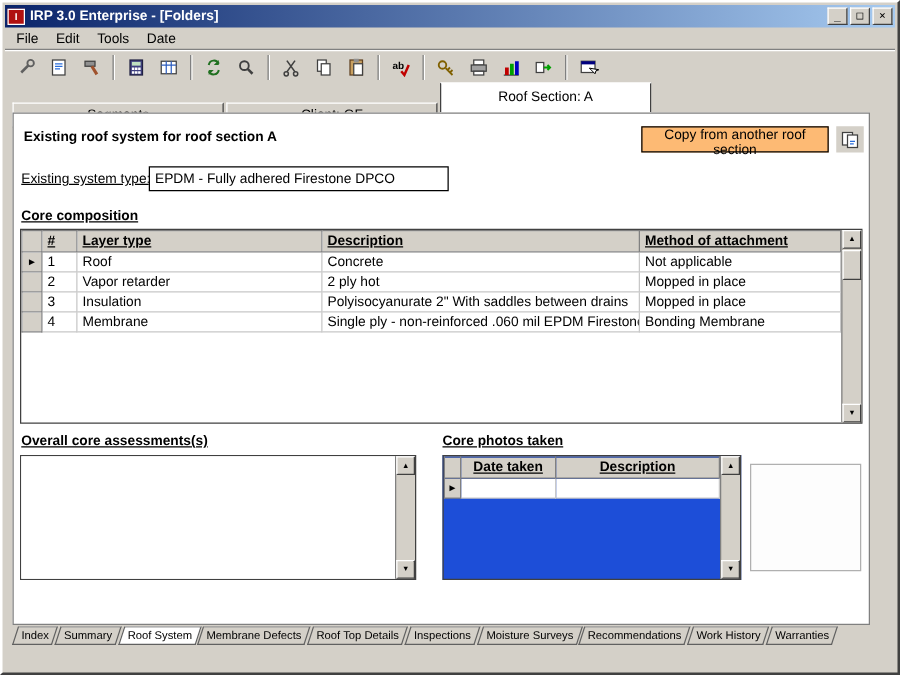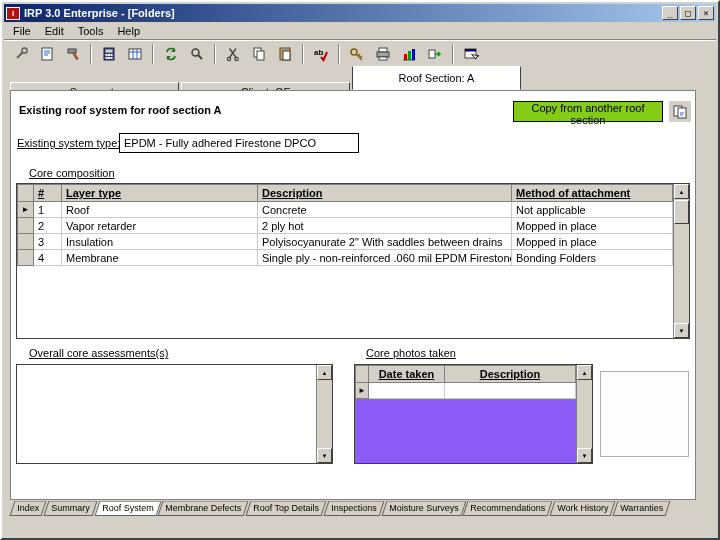--- a/index.html
+++ b/index.html
@@ -39,28 +39,28 @@
   .ttab { width:169px; text-align:center; background:#d4d0c8; border:1px solid;
           border-color:#ffffff #404040 #404040 #ffffff; height:20px; margin-top:16px; padding-top:3px;
           overflow:hidden; white-space:nowrap; }
   .ttab.active { height:24px; margin-top:0; padding-top:5px; background:#ffffff;
                  border-color:#ffffff #404040 #ffffff #404040; font-weight:normal; }
 
   
   .content { position:absolute; left:8px; top:88px; width:686px; height:410px;
              background:#ffffff; border:1px solid #808080; }
   .heading { position:absolute; left:8px; top:13px; font-weight:bold; font-size:11px; }
-  .copy-btn { position:absolute; left:502px; top:10px; width:150px; height:21px; background:#84cc16;
+  .copy-btn { position:absolute; left:502px; top:10px; width:150px; height:21px; background:#fdba74;
               border:1px solid #000; font-size:11px; font-family:"Liberation Sans",sans-serif; }
   .copy-icon-btn { position:absolute; left:658px; top:10px; width:22px; height:21px; background:#d4d0c8;
                    border:1px solid transparent; display:flex; align-items:center; justify-content:center; }
   .sys-label { position:absolute; left:6px; top:46px; text-decoration:underline; }
   .sys-input { position:absolute; left:108px; top:42px; width:240px; height:20px;
                border:1px solid #000; padding:2px 4px; font:11px "Liberation Sans",sans-serif; }
-  .section-label { position:absolute; font-weight:normal; text-decoration:underline;margin-left:12px; }
+  .section-label { position:absolute; font-weight:bold; text-decoration:underline; }
 
   .table-box { position:absolute; background:#fff; border:1px solid #404040; display:flex; }
   .grid-area { flex:1; overflow:hidden; }
   table { border-collapse:collapse; table-layout:fixed; width:100%; font-size:11px; }
   th { background:#d4d0c8; border:1px solid #808080; font-weight:bold; text-decoration:underline;
        text-align:left; padding:1px 4px; height:17px; overflow:hidden; white-space:nowrap; }
   th.sel { text-decoration:none; }
   td { border:1px solid #c8c8c8; padding:1px 4px; height:16px; overflow:hidden; white-space:nowrap; background:#fff; }
   td.sel { background:#d4d0c8; border:1px solid #808080; text-align:center; padding:0; font-size:8px; line-height:14px; }
   .center { text-align:center; }
@@ -72,21 +72,21 @@
         text-align:center; padding:0; color:#000; }
   .sb-track { flex:1; position:relative; }
   .sb-thumb { position:absolute; left:0; right:0; top:1px; height:24px; background:#d4d0c8;
               border:1px solid; border-color:#ffffff #404040 #404040 #ffffff; }
 
   .assess-box { position:absolute; left:5px; top:273px; width:317px; height:100px;
                 border:1px solid #404040; background:#fff; display:flex; }
   .assess-box textarea { flex:1; border:none; outline:none; resize:none;
                          font:11px "Liberation Sans",sans-serif; padding:2px 4px; }
   .photos-box { position:absolute; left:343px; top:273px; width:239px; height:100px;
-                border:1px solid #404040; background:#8b5cf6; display:flex; }
+                border:1px solid #404040; background:#1d4ed8; display:flex; }
   .preview { position:absolute; left:589px; top:280px; width:89px; height:86px;
              border:1px solid #b0b0b0; background:#fdfdfd; }
 
   
   .bottom-tabs { position:absolute; left:10px; top:499px; height:15px; display:flex; }
   .btab { transform:skewX(-18deg); background:#d4d0c8; border:1px solid #606060; border-top:1px solid #9a9a9a;
           padding:1px 4px; margin-right:2px; font-size:9px; white-space:nowrap; }
   .btab > span { display:block; transform:skewX(18deg); }
   .btab.active { background:#ffffff; }
   svg { display:block; }
@@ -103,21 +103,21 @@
       <button class="win-btn">_</button>
       <button class="win-btn">□</button>
       <button class="win-btn">×</button>
     </span>
   </div>
 
   <div class="menubar">
     <span class="menu-item">File</span>
     <span class="menu-item">Edit</span>
     <span class="menu-item">Tools</span>
-    <span class="menu-item">Help</span>
+    <span class="menu-item">Date</span>
   </div>
 
   <div class="toolbar">
     <button class="tb-btn">
         <svg width="16" height="16">
           <path d="M4 12 L10 6" stroke="#606060" stroke-width="2"></path>
           <circle cx="11.5" cy="4.5" r="2.6" fill="none" stroke="#606060" stroke-width="1.5"></circle>
         </svg>
       </button>
     <button class="tb-btn">
@@ -296,21 +296,21 @@
               <td>3</td>
               <td>Insulation</td>
               <td>Polyisocyanurate 2" With saddles between drains</td>
               <td>Mopped in place</td>
             </tr>
             <tr>
               <td class="sel"></td>
               <td>4</td>
               <td>Membrane</td>
               <td>Single ply - non-reinforced .060 mil EPDM Firestone</td>
-              <td>Bonding Folders</td>
+              <td>Bonding Membrane</td>
             </tr>
           </tbody>
         </table>
       </div>
       <div class="vscroll">
         <button class="sb">▲</button>
         <div class="sb-track">
             <div class="sb-thumb"></div>
           </div>
         <button class="sb">▼</button>

